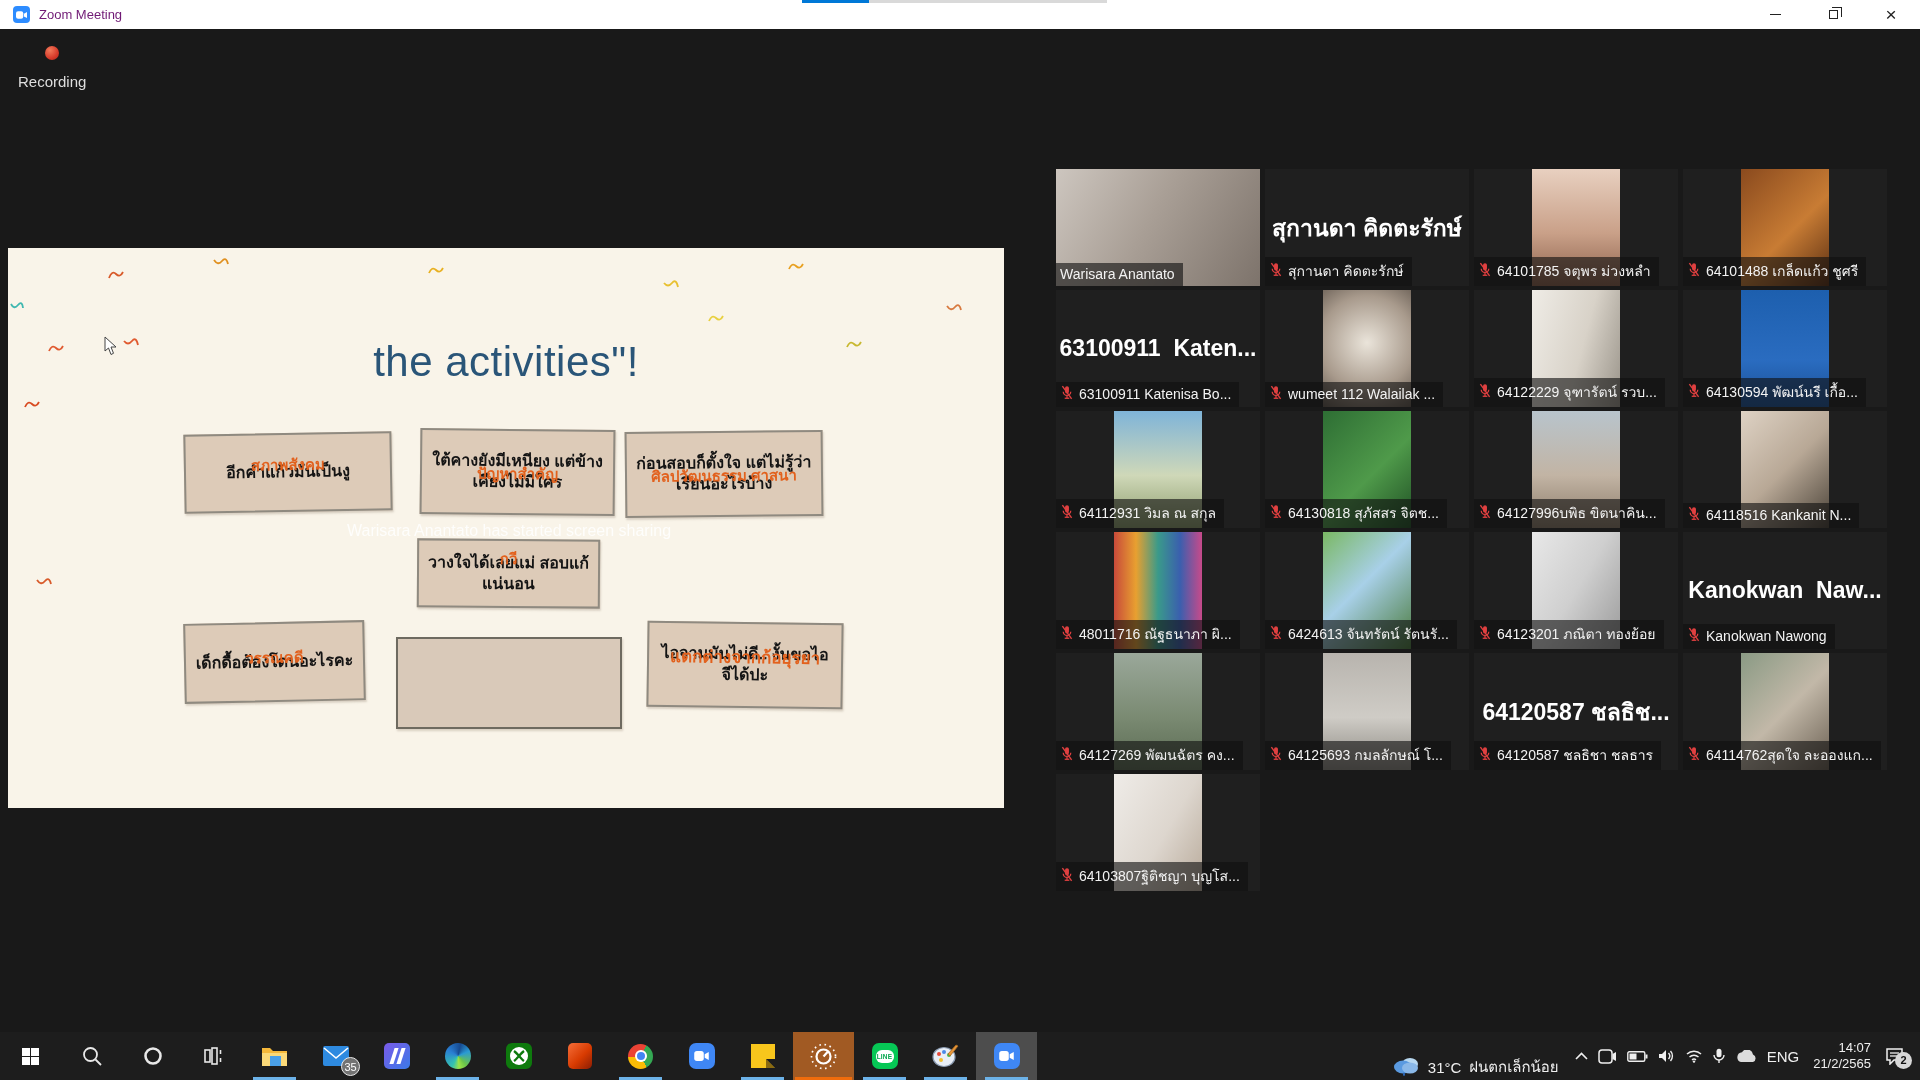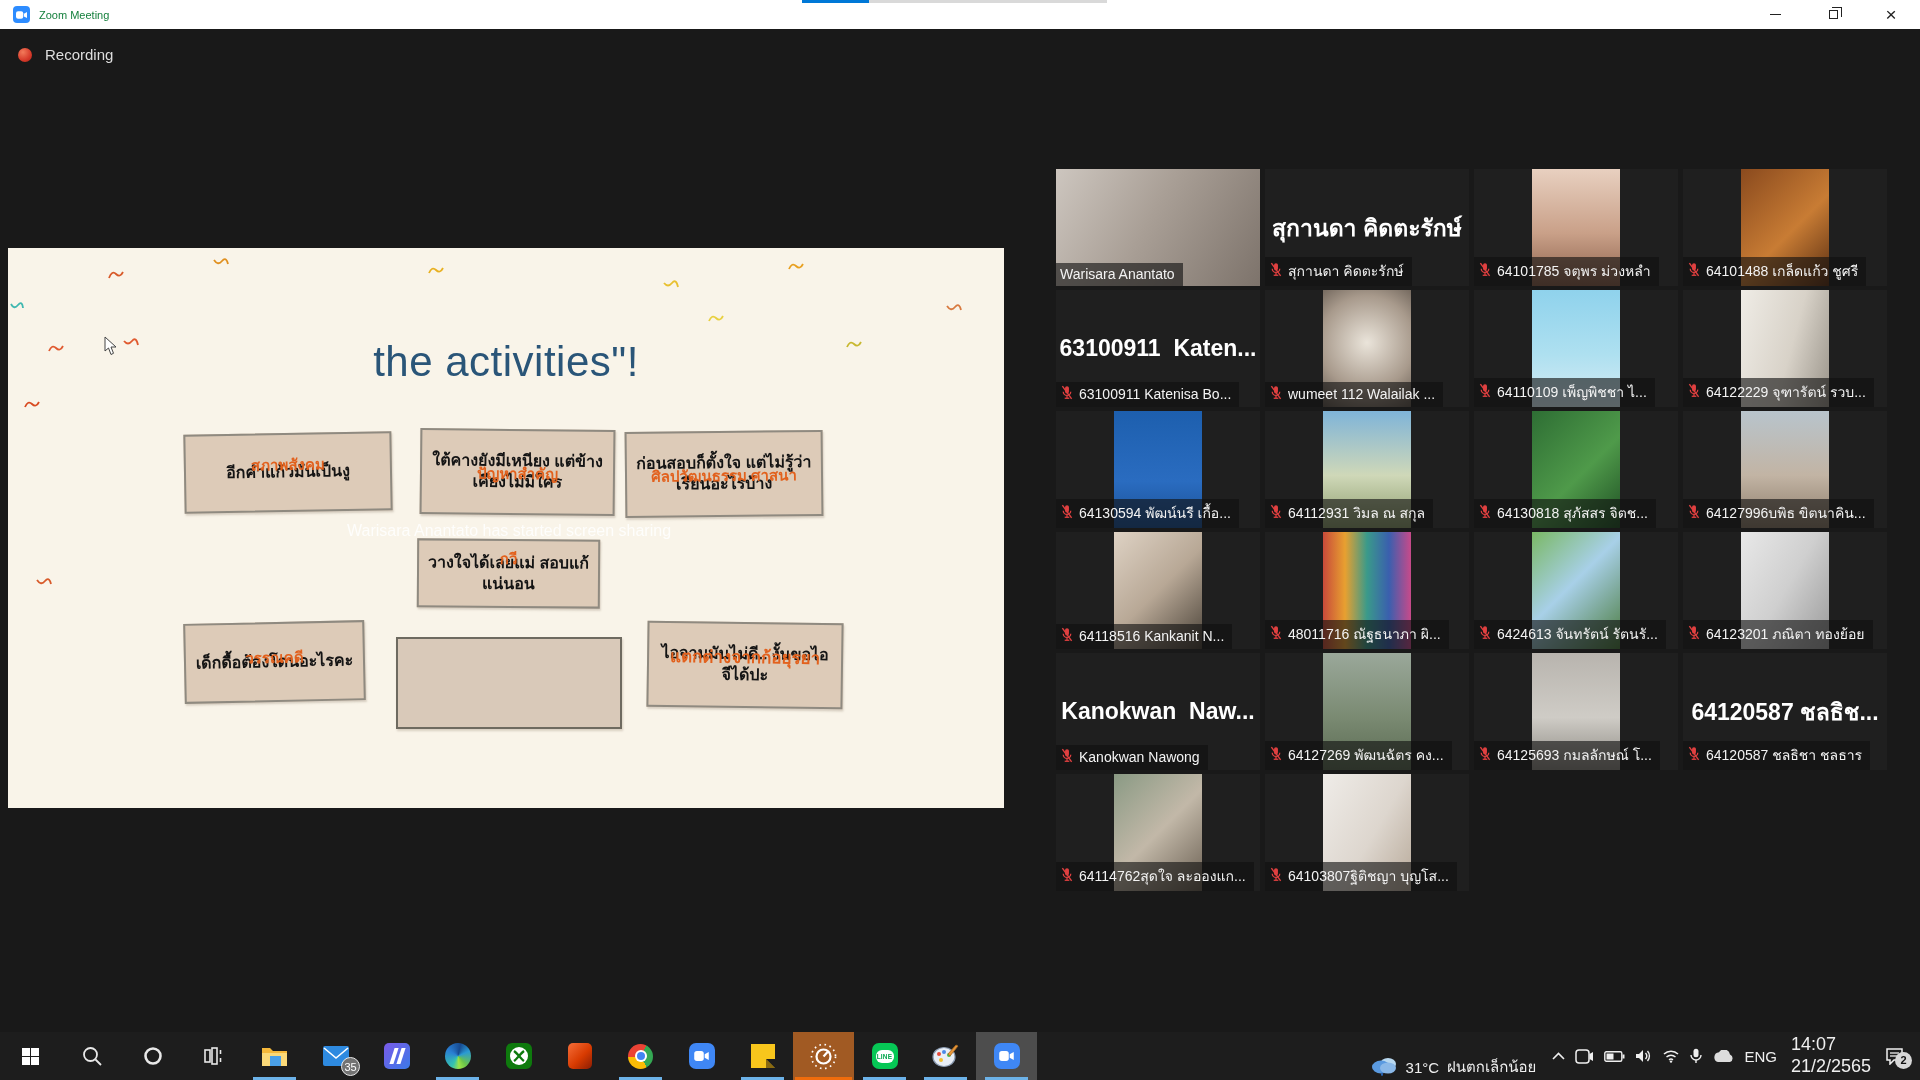--- a/index.html
+++ b/index.html
@@ -4,32 +4,32 @@
 <style>
   html,body{margin:0;padding:0;background:#000;}
   *{box-sizing:border-box;}
   .screen{position:relative;width:1920px;height:1080px;overflow:hidden;
           font-family:"Liberation Sans","DejaVu Sans",sans-serif;background:#191919;}
 
   
   .titlebar{position:absolute;left:0;top:0;width:1920px;height:29px;background:#ffffff;z-index:6;}
   .titlebar-inner{display:flex;align-items:center;height:100%;padding-left:13px;gap:9px;}
   .zoom-app-ico{width:17px;height:17px;border-radius:4px;background:#2d8cff;display:flex;align-items:center;justify-content:center;flex:0 0 auto;}
-  .title-text{font-size:11px;color:#15803d;}
+  .title-text{font-size:13px;color:#701a75;}
   .top-progress-blue{position:absolute;left:802px;top:0;width:67px;height:3px;background:#0078d7;z-index:7;}
   .top-progress-gray{position:absolute;left:869px;top:0;width:238px;height:3px;background:#d9d9d9;z-index:7;}
   .win-controls{position:absolute;right:0;top:0;height:29px;display:flex;z-index:8;}
   .win-btn{width:58px;height:29px;display:flex;align-items:center;justify-content:center;color:#222;cursor:default;}
   .glyph-min{width:11px;height:0;border-bottom:1.6px solid #222;}
   .glyph-restore{position:relative;width:9px;height:9px;border:1.3px solid #222;background:#fff;}
   .glyph-restore::before{content:"";position:absolute;left:2px;top:-4px;width:9px;height:9px;border:1.3px solid #222;border-left:none;border-bottom:none;}
   .glyph-close{font-size:19px;line-height:1;color:#222;}
 
   
-  .recording{position:absolute;left:18px;top:46px;display:flex;align-items:center;gap:13px;z-index:3;}
+  .recording{position:absolute;left:18px;top:46px;display:flex;align-items:center;gap:13px;z-index:3;flex-direction:column;}
   .rec-dot{width:14px;height:14px;border-radius:50%;background:radial-gradient(circle at 35% 30%,#f27a5a,#d63a2a 60%,#a82418);}
   .rec-label{font-size:15px;color:#dedede;}
 
   
   .whiteboard{position:absolute;left:8px;top:248px;width:996px;height:560px;background:#f9f4e9;z-index:1;}
   .wb-title{position:absolute;left:0;right:0;top:90px;text-align:center;font-size:42px;color:#2a5578;letter-spacing:.5px;}
   .wb-watermark{position:absolute;left:339px;top:274px;font-size:16px;color:rgba(255,255,255,.85);white-space:nowrap;}
   .note{position:absolute;background:#ddcbb8;border:2px solid #8f8a80;display:flex;align-items:center;justify-content:center;
         text-align:center;font-weight:bold;font-size:16px;color:#141414;line-height:1.3;padding:4px 8px;
         box-shadow:1px 2px 2px rgba(120,100,80,.25);}
@@ -73,21 +73,21 @@
   .sticky-ico::after{content:"";position:absolute;right:0;bottom:0;border-style:solid;border-width:0 9px 9px 0;border-color:transparent #1d1d1d transparent transparent;}
   .sticky-ico::before{content:"";position:absolute;right:0;bottom:0;border-style:solid;border-width:9px 0 0 9px;border-color:transparent transparent transparent #8a6a10;}
   .line-ico{width:26px;height:26px;border-radius:7px;background:#06c755;display:flex;align-items:center;justify-content:center;}
   .line-ico span{background:#fff;border-radius:6px;width:18px;height:13px;color:#06a74e;font-size:6.5px;font-weight:bold;display:flex;align-items:center;justify-content:center;letter-spacing:.2px;}
   .xbox-wrap{width:26px;height:26px;}
 
   
   .tray{margin-left:auto;display:flex;align-items:center;gap:10px;padding:0 10px;color:#efefef;font-size:15px;}
   .weather{display:flex;align-items:center;gap:8px;padding-right:6px;margin-top:22px;}
   .tray-ico{display:flex;align-items:center;justify-content:center;}
-  .clock{text-align:left;font-size:18px;line-height:1.2;padding:0 4px;}
+  .clock{text-align:right;font-size:13px;line-height:1.2;padding:0 4px;}
   .action{position:relative;padding-right:6px;}
   .action .badge{right:-2px;bottom:-4px;width:17px;height:17px;background:#d8d8d8;border:none;color:#111;font-weight:bold;}
   .chev{font-size:13px;color:#efefef;}
 </style>
 </head>
 <body>
 
 <div class="screen">
 
   <div class="titlebar">
@@ -280,36 +280,20 @@
         <span>
           <svg width="14" height="15" viewBox="0 0 24 26">
             <path d="M12 2a3.4 3.4 0 0 1 3.4 3.4v6a3.4 3.4 0 0 1-6.8 0v-6A3.4 3.4 0 0 1 12 2z" fill="#e04040"></path>
             <path d="M5.5 11.5a6.5 6.5 0 0 0 13 0" stroke="#e04040" stroke-width="2.2" fill="none"></path>
             <line x1="12" y1="18" x2="12" y2="23" stroke="#e04040" stroke-width="2.2"></line>
             <line x1="8" y1="23" x2="16" y2="23" stroke="#e04040" stroke-width="2.2"></line>
             <line x1="4" y1="2" x2="20" y2="24" stroke="#e04040" stroke-width="2.4"></line>
           </svg>
         </span>
         <span>wumeet 112 Walailak ...</span>
-      </div>
-    </div>
-      <div class="tile">
-      <div class="tile-video portrait" style="background: linear-gradient(rgb(143, 210, 236) 0%, rgb(174, 224, 240) 55%, rgb(216, 236, 244) 100%);"></div>
-
-      <div class="tile-label">
-        <span>
-          <svg width="14" height="15" viewBox="0 0 24 26">
-            <path d="M12 2a3.4 3.4 0 0 1 3.4 3.4v6a3.4 3.4 0 0 1-6.8 0v-6A3.4 3.4 0 0 1 12 2z" fill="#e04040"></path>
-            <path d="M5.5 11.5a6.5 6.5 0 0 0 13 0" stroke="#e04040" stroke-width="2.2" fill="none"></path>
-            <line x1="12" y1="18" x2="12" y2="23" stroke="#e04040" stroke-width="2.2"></line>
-            <line x1="8" y1="23" x2="16" y2="23" stroke="#e04040" stroke-width="2.2"></line>
-            <line x1="4" y1="2" x2="20" y2="24" stroke="#e04040" stroke-width="2.4"></line>
-          </svg>
-        </span>
-        <span>64110109 เพ็ญพิชชา ไ...</span>
       </div>
     </div>
       <div class="tile">
       <div class="tile-video portrait" style="background: linear-gradient(105deg, rgb(239, 236, 230) 0%, rgb(216, 210, 200) 55%, rgb(154, 148, 138) 100%);"></div>
 
       <div class="tile-label">
         <span>
           <svg width="14" height="15" viewBox="0 0 24 26">
             <path d="M12 2a3.4 3.4 0 0 1 3.4 3.4v6a3.4 3.4 0 0 1-6.8 0v-6A3.4 3.4 0 0 1 12 2z" fill="#e04040"></path>
             <path d="M5.5 11.5a6.5 6.5 0 0 0 13 0" stroke="#e04040" stroke-width="2.2" fill="none"></path>

